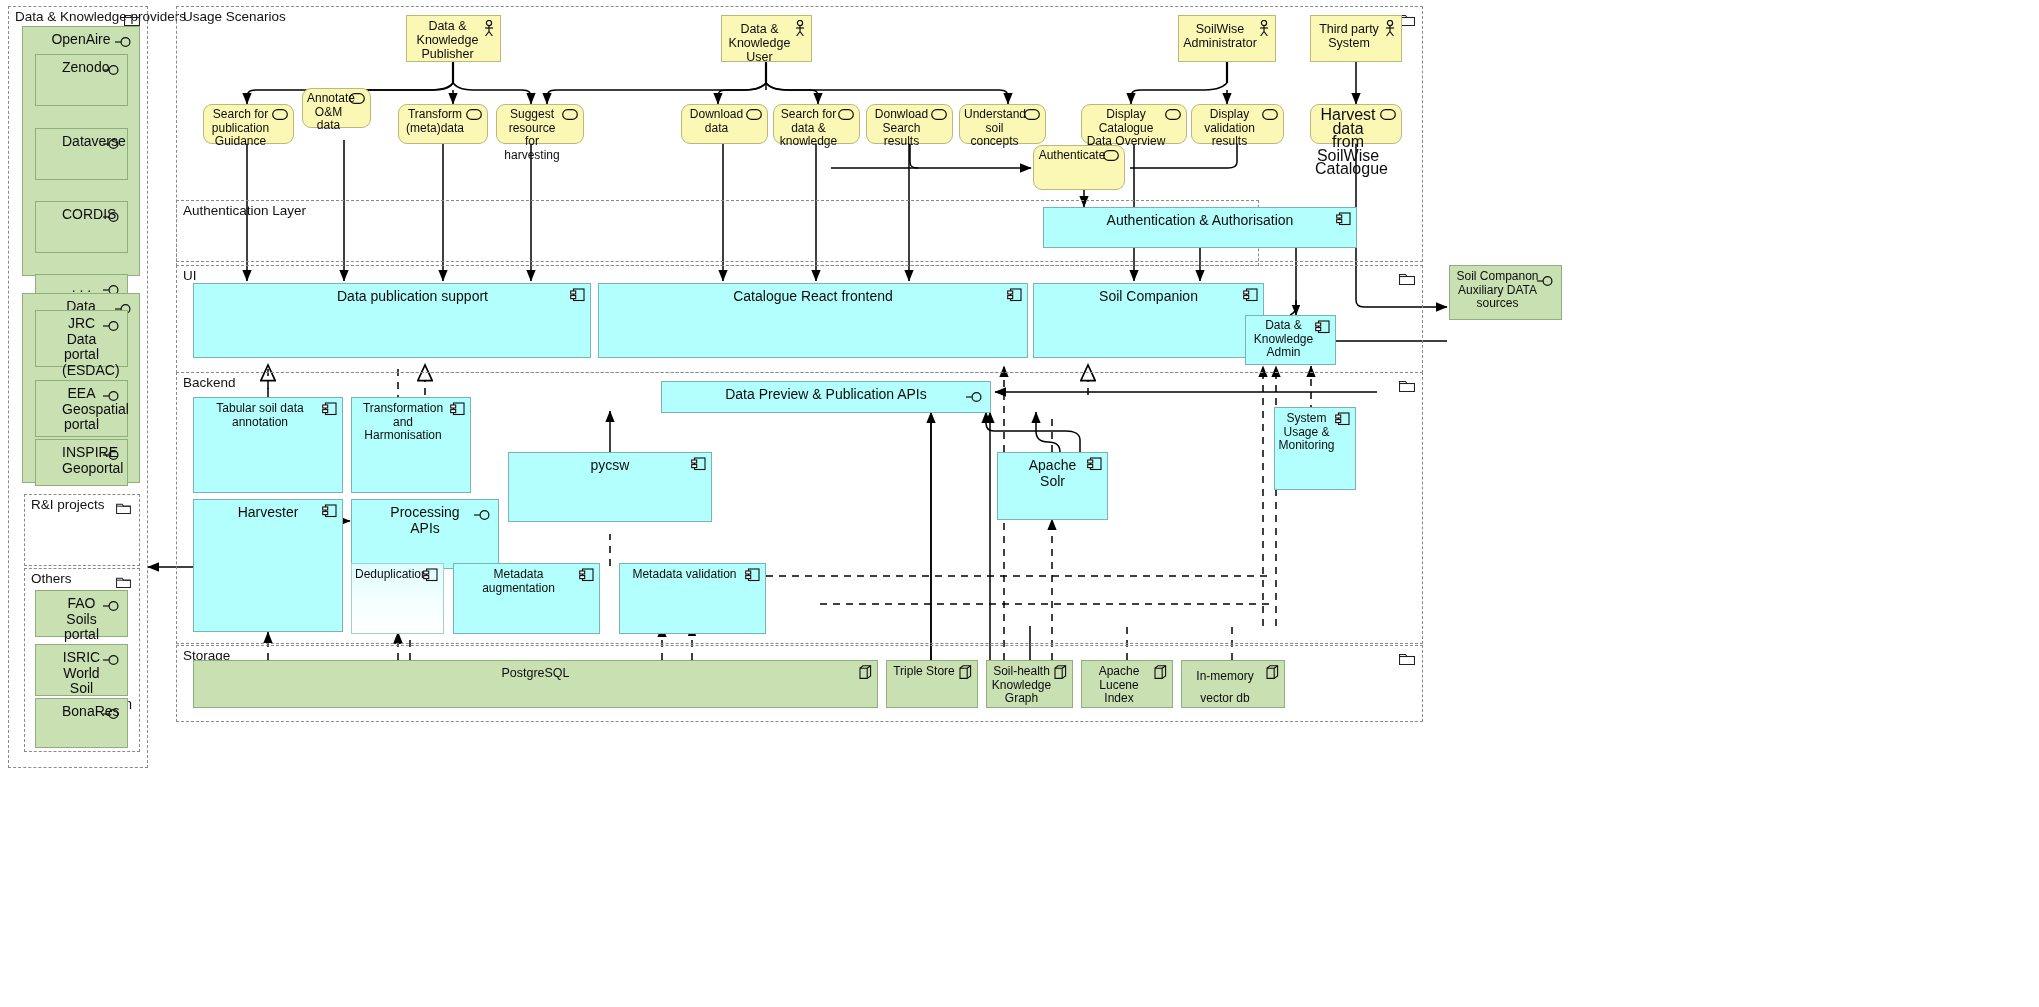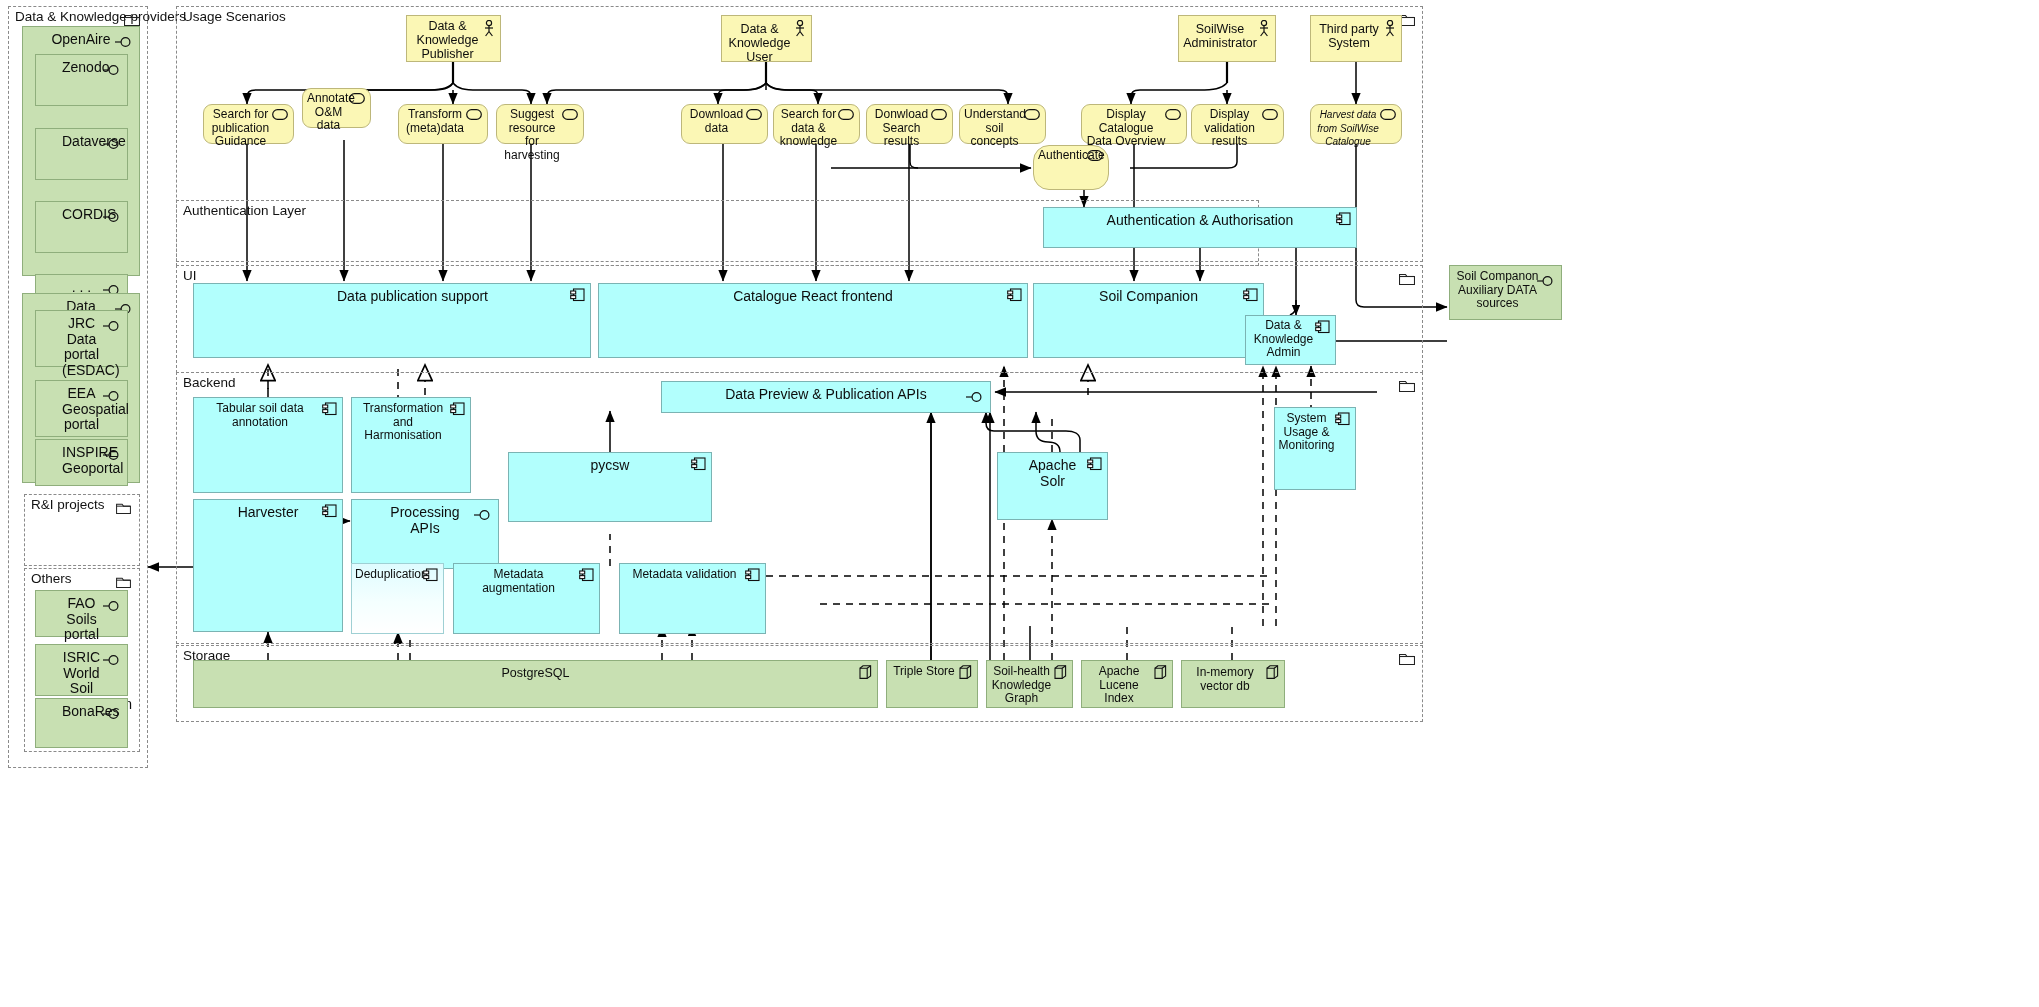--- a/index.html
+++ b/index.html
@@ -486,30 +486,30 @@
     <span class="ttl" style="padding:3px 20px 0 4px;font-size:12px;line-height:13.5px;">Display
 validation
 results</span>
     <span class="ico">
       <svg width="16" height="11" viewBox="0 0 16 11">
           <rect x="0.7" y="0.7" width="14.6" height="9.6" rx="4.8" fill="none" stroke="#111" stroke-width="1.2"></rect>
         </svg>
     </span>
   </div>
   <div class="abs box yellow rounded" style="left:1310px;top:104px;width:92px;height:40px;">
-    <span class="ttl" style="padding:3px 20px 0 4px;font-size:10px;line-height:13.5px;font-style:italic;">Harvest data
+    <span class="ttl" style="padding:3px 20px 0 4px;font-size:16px;line-height:13.5px;">Harvest data
 from SoilWise
 Catalogue</span>
     <span class="ico">
       <svg width="16" height="11" viewBox="0 0 16 11">
           <rect x="0.7" y="0.7" width="14.6" height="9.6" rx="4.8" fill="none" stroke="#111" stroke-width="1.2"></rect>
         </svg>
     </span>
   </div>
-  <div class="abs box yellow rounded" style="left:1033px;top:145px;width:76px;height:45px;border-radius:16px;">
+  <div class="abs box yellow rounded" style="left:1033px;top:145px;width:92px;height:45px;">
     <span class="ttl" style="padding:3px 18px 0 4px;font-size:12px;line-height:13.5px;">Authenticate</span>
     <span class="ico">
       <svg width="16" height="11" viewBox="0 0 16 11">
           <rect x="0.7" y="0.7" width="14.6" height="9.6" rx="4.8" fill="none" stroke="#111" stroke-width="1.2"></rect>
         </svg>
     </span>
   </div>
 
   <div class="abs box cyan" style="left:1043px;top:207px;width:314px;height:41px;">
     <span class="ttl">Authentication &amp; Authorisation</span>
@@ -726,21 +726,21 @@
 Lucene Index</span>
     <span class="ico">
       <svg width="13" height="15" viewBox="0 0 13 15">
           <path d="M1,3.2 L8.2,3.2 L8.2,13.4 L1,13.4 z" fill="none" stroke="#111" stroke-width="1.1"></path>
           <path d="M1,3.2 L4,0.8 L11.6,0.8 L11.6,11 L8.2,13.4" fill="none" stroke="#111" stroke-width="1.1"></path>
           <path d="M8.2,3.2 L11.6,0.8" fill="none" stroke="#111" stroke-width="1.1"></path>
         </svg>
     </span>
   </div>
   <div class="abs box green" style="left:1181px;top:660px;width:104px;height:48px;">
-    <span class="ttl" style="padding:4px 20px 0 4px;font-size:12px;line-height:14px;">In-memory
+    <span class="ttl" style="padding:4px 20px 0 4px;font-size:12px;line-height:22px;">In-memory
 vector db</span>
     <span class="ico">
       <svg width="13" height="15" viewBox="0 0 13 15">
           <path d="M1,3.2 L8.2,3.2 L8.2,13.4 L1,13.4 z" fill="none" stroke="#111" stroke-width="1.1"></path>
           <path d="M1,3.2 L4,0.8 L11.6,0.8 L11.6,11 L8.2,13.4" fill="none" stroke="#111" stroke-width="1.1"></path>
           <path d="M8.2,3.2 L11.6,0.8" fill="none" stroke="#111" stroke-width="1.1"></path>
         </svg>
     </span>
   </div>
 

